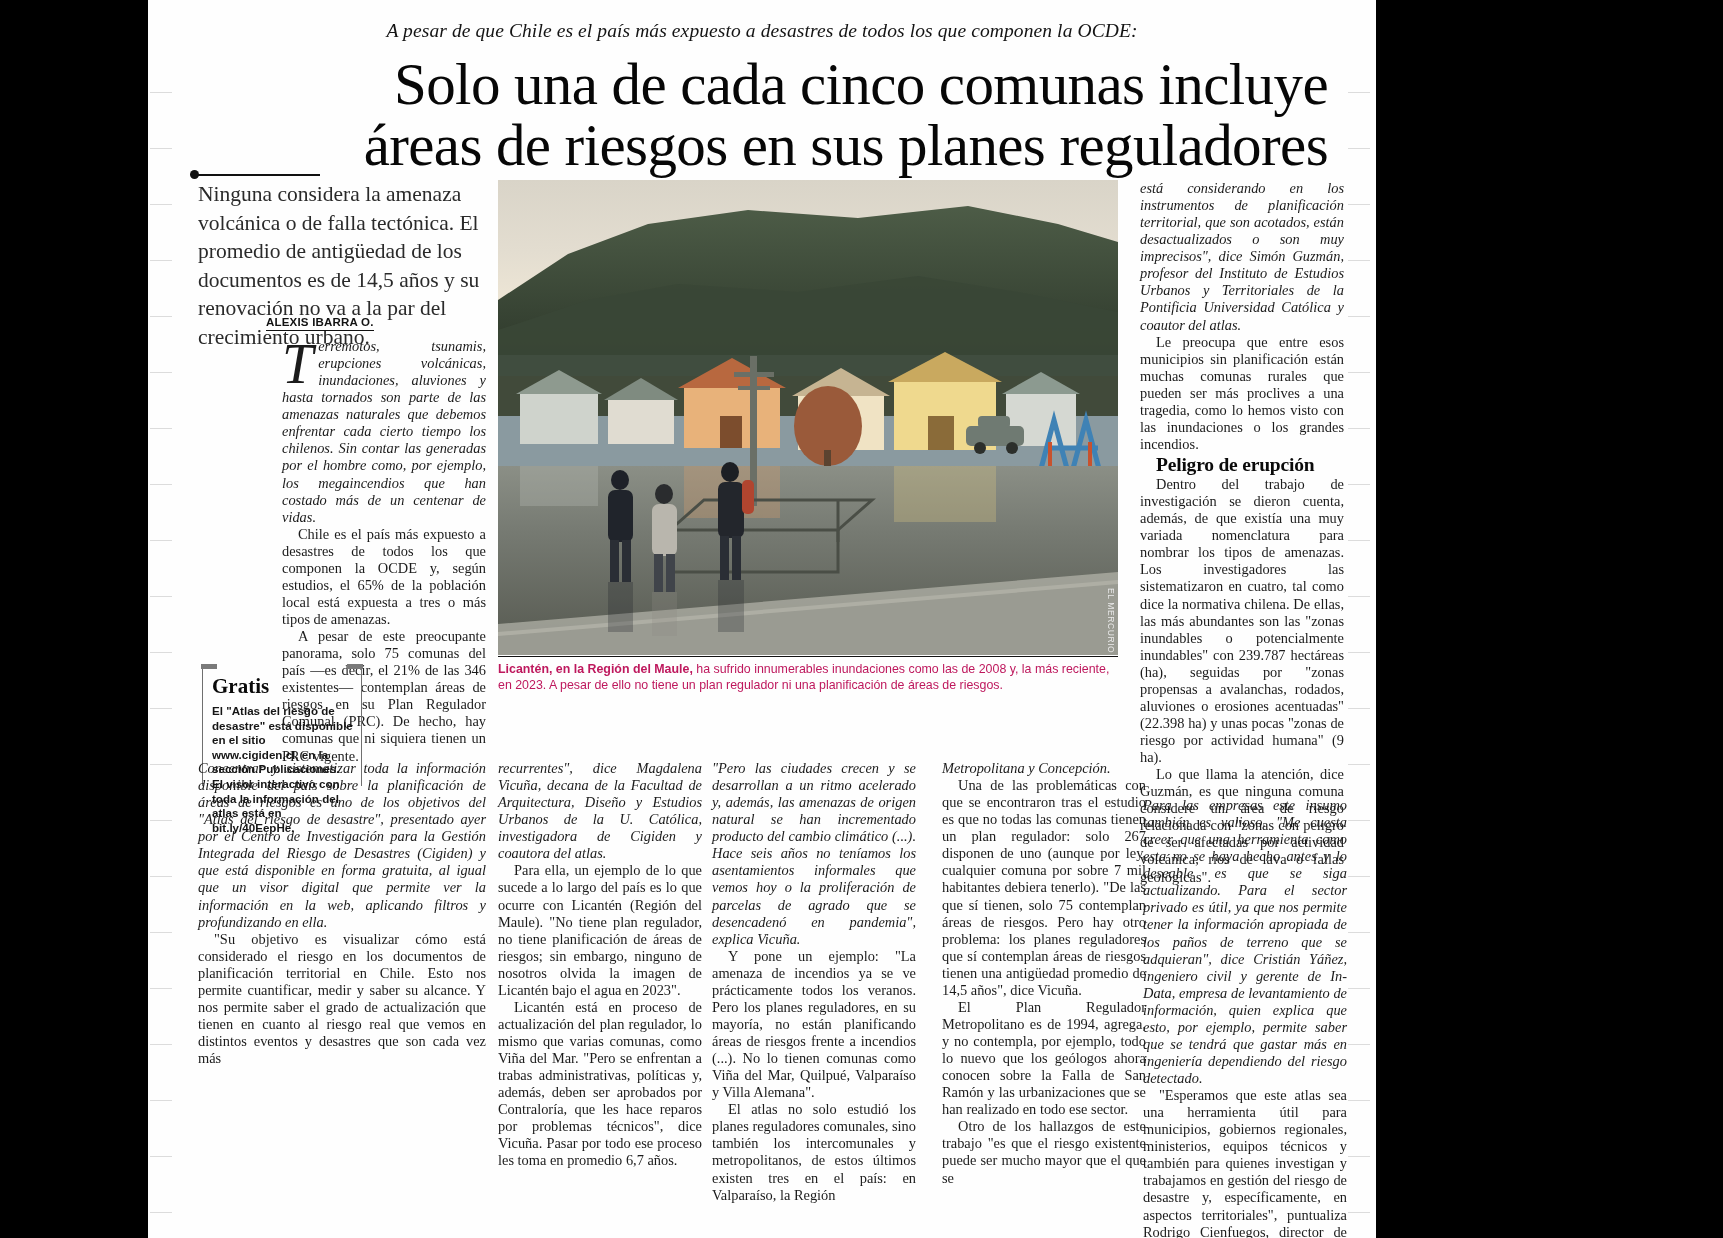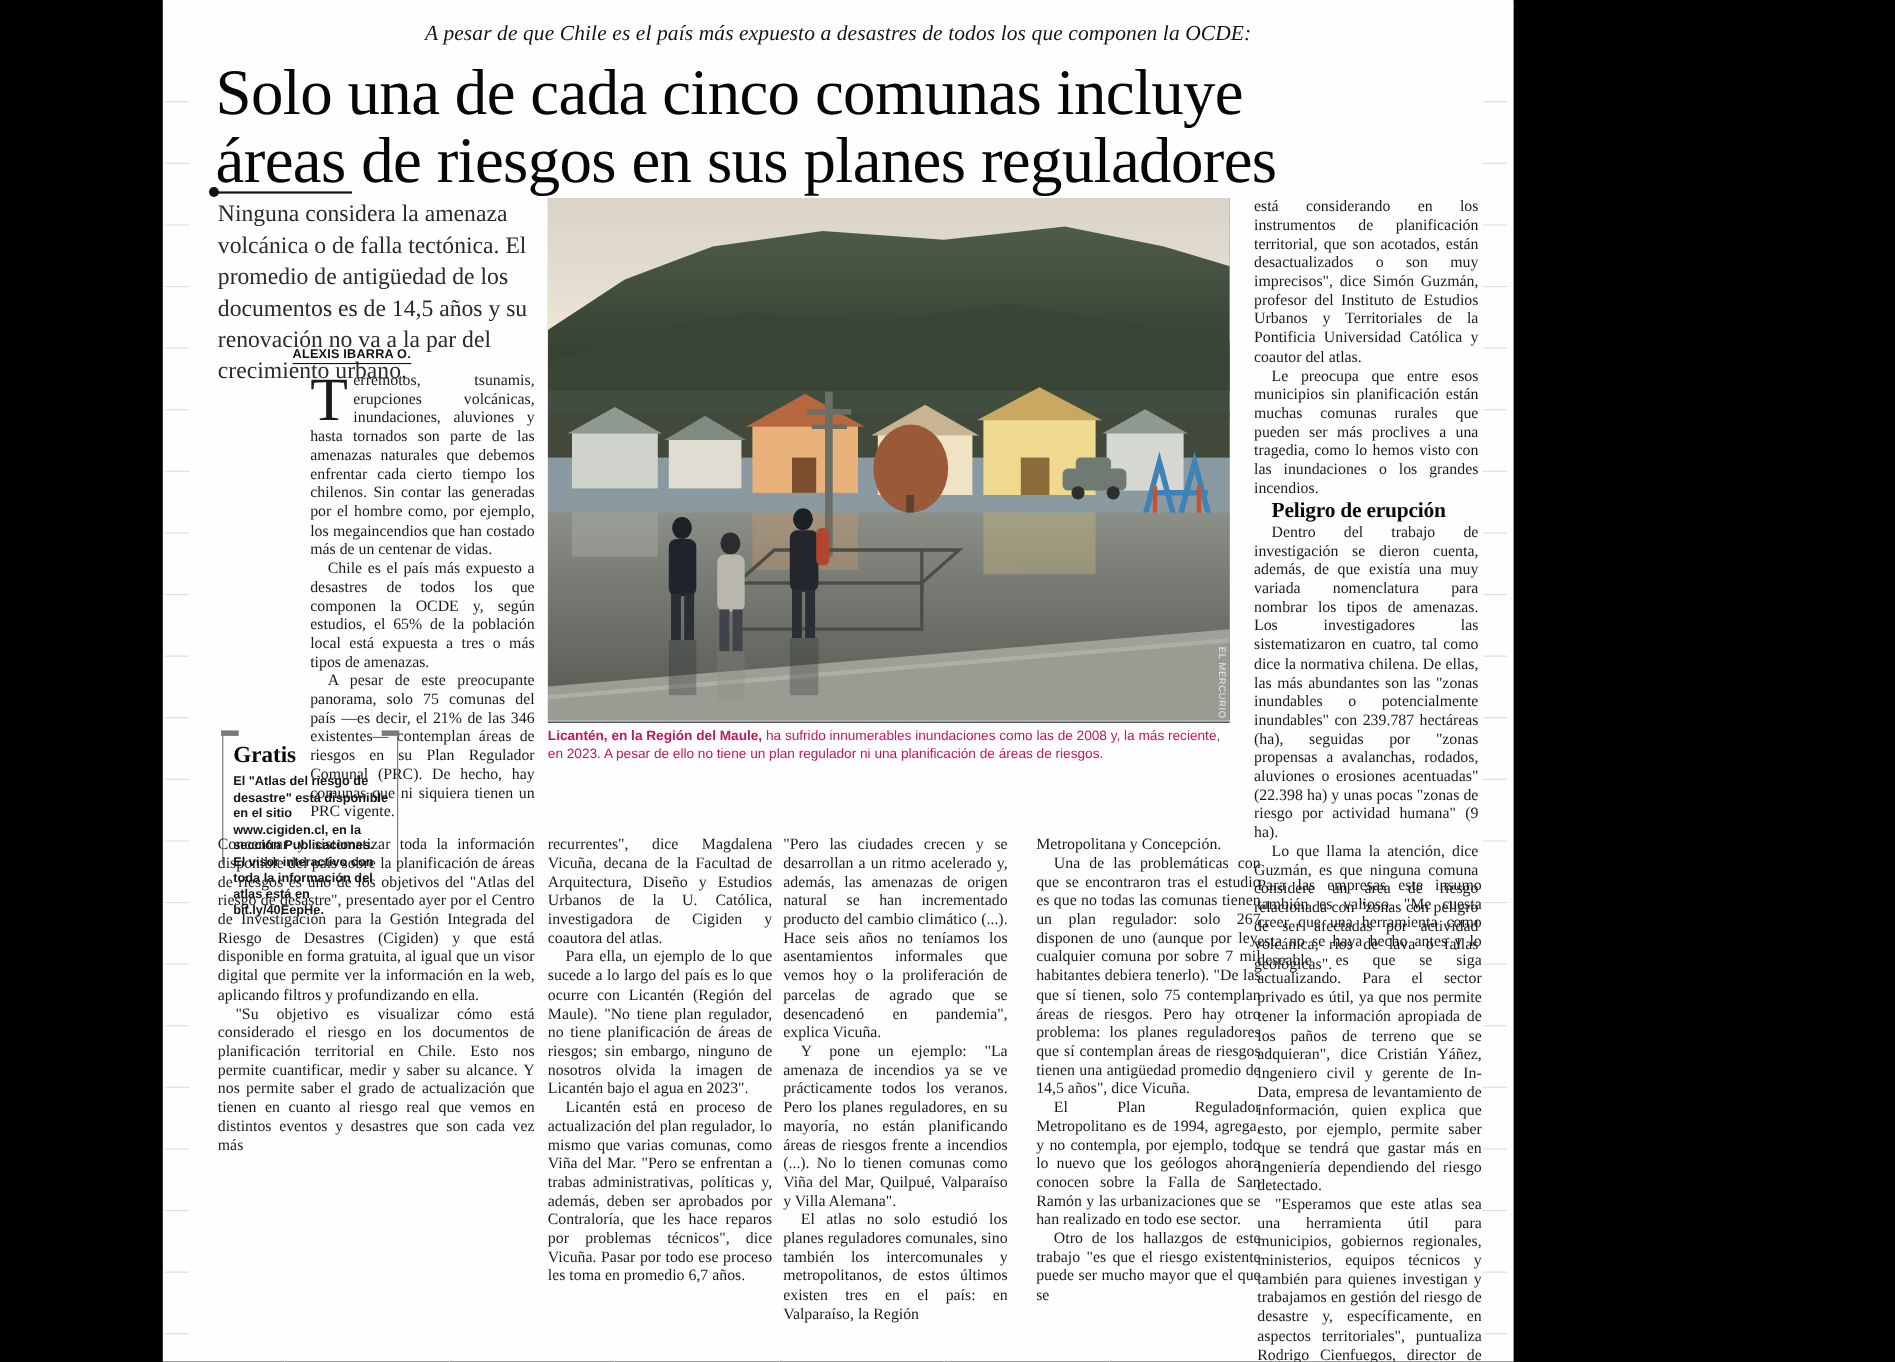--- a/index.html
+++ b/index.html
@@ -51,21 +51,21 @@
 
   .kicker {
     text-align: center;
     font-size: 19.5px;
     color: #141414;
     letter-spacing: 0.1px;
     margin-top: 20px;
     font-style: italic;
   }
   .headline {
-    text-align: left;
+    text-align: right;
     font-size: 59px;
     line-height: 1.04;
     font-weight: 400;
     color: #070707;
     margin: 12px 18px 0 18px;
     letter-spacing: -0.6px;
   }
 
   
   .lead-marker {
@@ -114,21 +114,21 @@
   }
   .caption b { font-weight: 700; }
   .caption-rule {
     position: absolute; left: 320px; top: 656px; width: 620px; height: 1.4px; background: #111;
   }
 
   
   .col { position: absolute; font-size: 14.4px; line-height: 1.185; color: #1b1b1b;
          text-align: justify; }
   .col p { margin: 0; text-indent: 16px; }
-  .col p.first { text-indent: 0; }
+  .col p.first { text-indent: 0; font-style: italic; }
 
   .c1a { left: 104px; top: 338px;  width: 204px; }
   .c1b { left: 20px;  top: 760px;  width: 288px; }
   .c2  { left: 320px; top: 760px;  width: 204px; }
   .c3  { left: 534px; top: 760px;  width: 204px; }
   .c4  { left: 764px; top: 760px;  width: 204px; }
   .c5a { left: 962px; top: 180px;  width: 204px; }
   .c5b { left: 965px; top: 760px;  width: 204px; margin-top: 37px; }
 
   .dropcap-p::first-letter {

